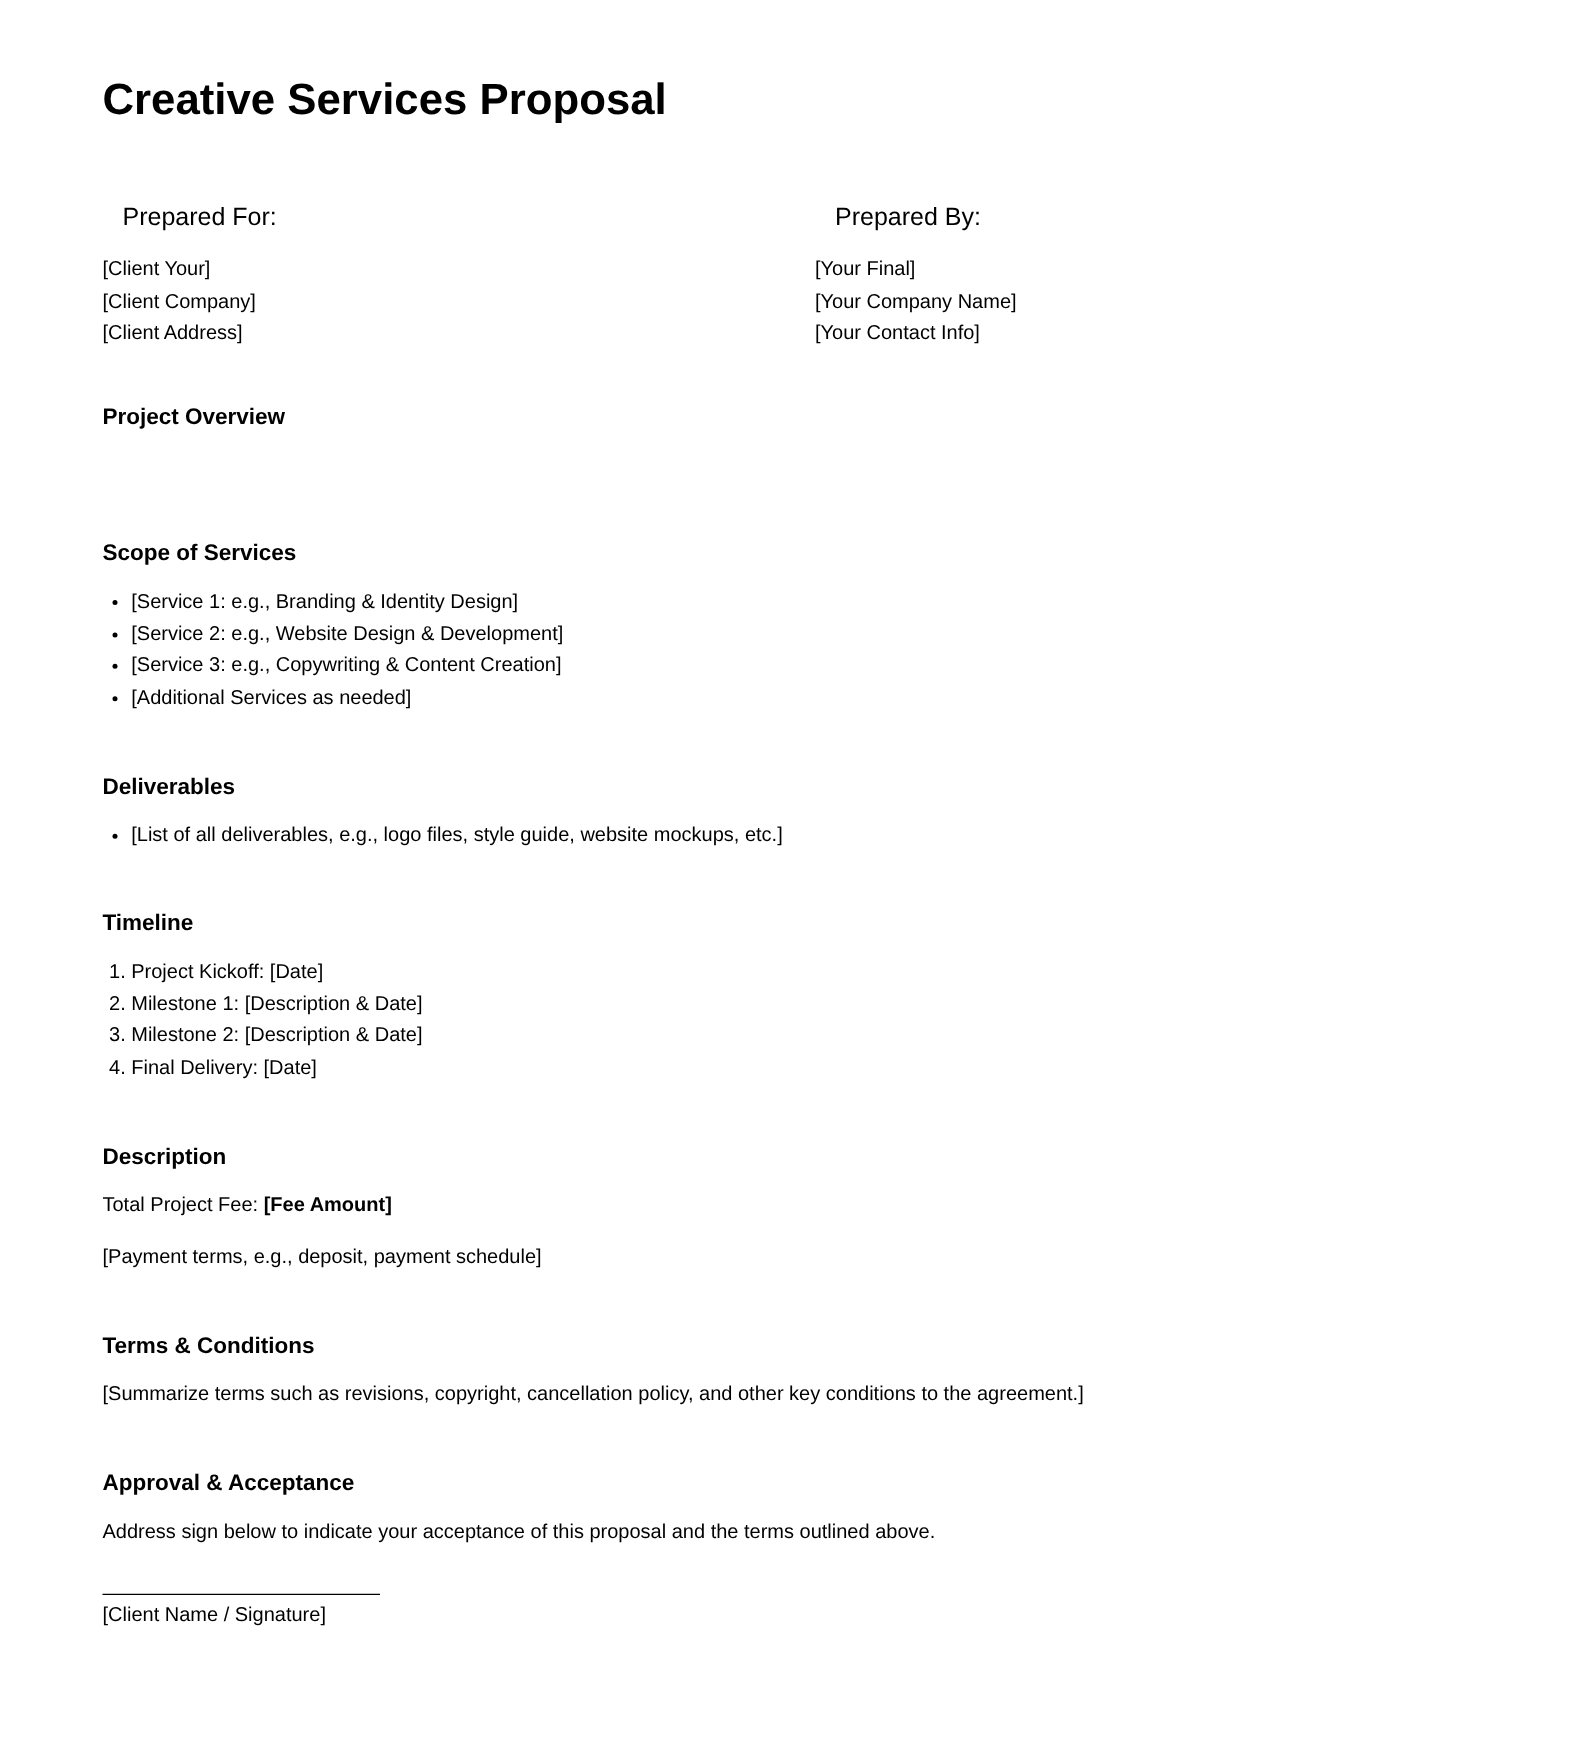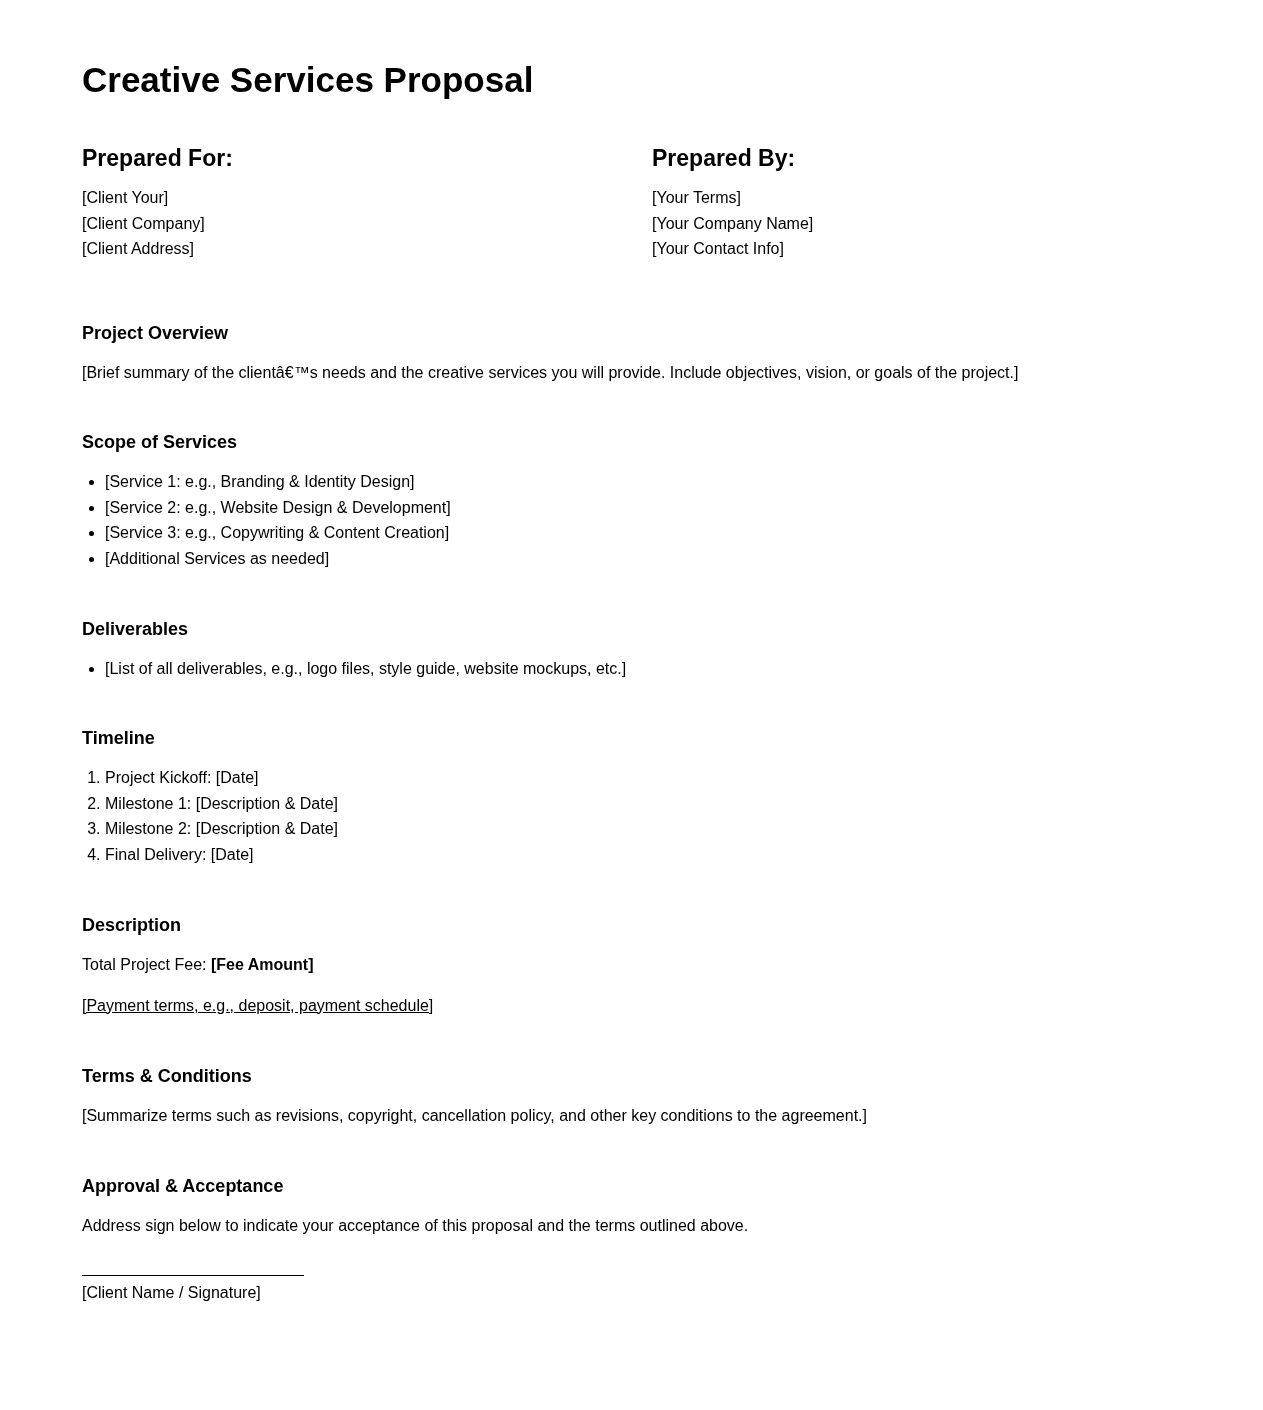--- a/index.html
+++ b/index.html
@@ -45,23 +45,23 @@
       width: 1100px;
       height: 130px;
     }
     .party {
       position: absolute;
       top: 0;
     }
     .party.for { left: 0; }
     .party.by { left: 570px; }
     .party h3 {
-      margin: 0;
-      font-size: 23px;
-      font-weight: bold;
+      margin: 16px;
+      font-size: 20px;
+      font-weight: normal;
       line-height: 26px;
     }
     .party .lines {
       margin-top: 14px;
     }
     .party .line {
       font-size: 16px;
       line-height: 25.6px;
       white-space: nowrap;
     }
@@ -77,21 +77,21 @@
       line-height: 30px;
       white-space: nowrap;
     }
     .section p {
       margin: 0;
       font-size: 16px;
       line-height: 25.6px;
       white-space: nowrap;
     }
     .section .body-first { margin-top: 12px; }
-    .section .body-next { margin-top: 15px; text-decoration: underline; }
+    .section .body-next { margin-top: 15px; }
     .section ul, .section ol {
       margin: 12px 0 0 0;
       padding-left: 23px;
       font-size: 16px;
       line-height: 25.7px;
     }
     .section li {
       white-space: nowrap;
     }
     .sig-line {
@@ -121,30 +121,29 @@
         <h3>Prepared For:</h3>
         <div class="lines">
           <div class="line">[Client Your]</div>
           <div class="line">[Client Company]</div>
           <div class="line">[Client Address]</div>
         </div>
       </div>
       <div class="party by">
         <h3>Prepared By:</h3>
         <div class="lines">
-          <div class="line">[Your Terms]</div>
+          <div class="line">[Your Final]</div>
           <div class="line">[Your Company Name]</div>
           <div class="line">[Your Contact Info]</div>
         </div>
       </div>
     </div>
 
     <div class="section" style="top:318px;">
       <h2>Project Overview</h2>
-      <p class="body-first">[Brief summary of the clientâ€™s needs and the creative services you will provide. Include objectives, vision, or goals of the project.]</p>
     </div>
 
     <div class="section" style="top:427px;">
       <h2>Scope of Services</h2>
       <ul>
         <li>[Service 1: e.g., Branding &amp; Identity Design]</li>
         <li>[Service 2: e.g., Website Design &amp; Development]</li>
         <li>[Service 3: e.g., Copywriting &amp; Content Creation]</li>
         <li>[Additional Services as needed]</li>
       </ul>

